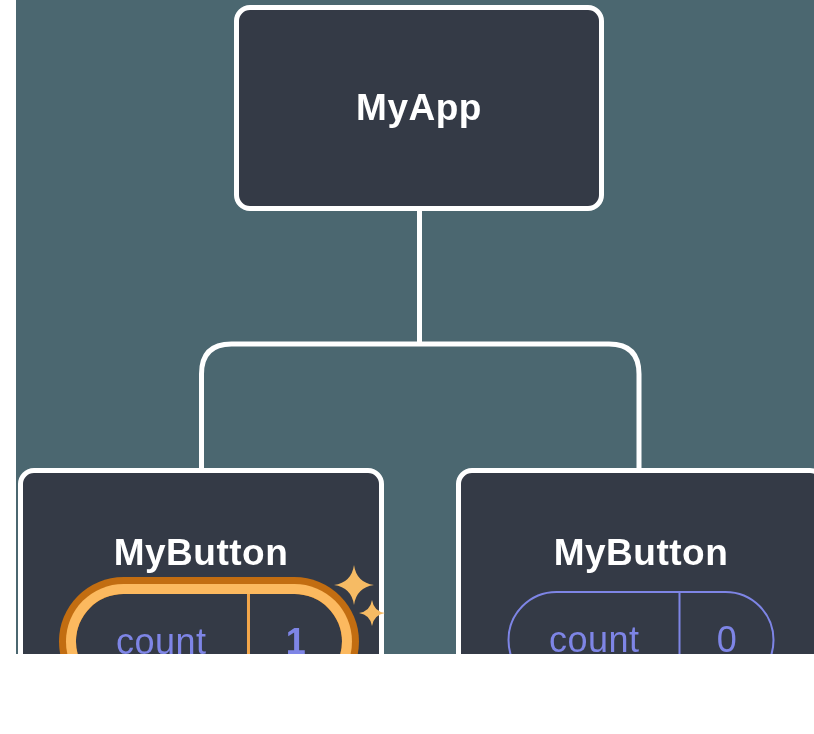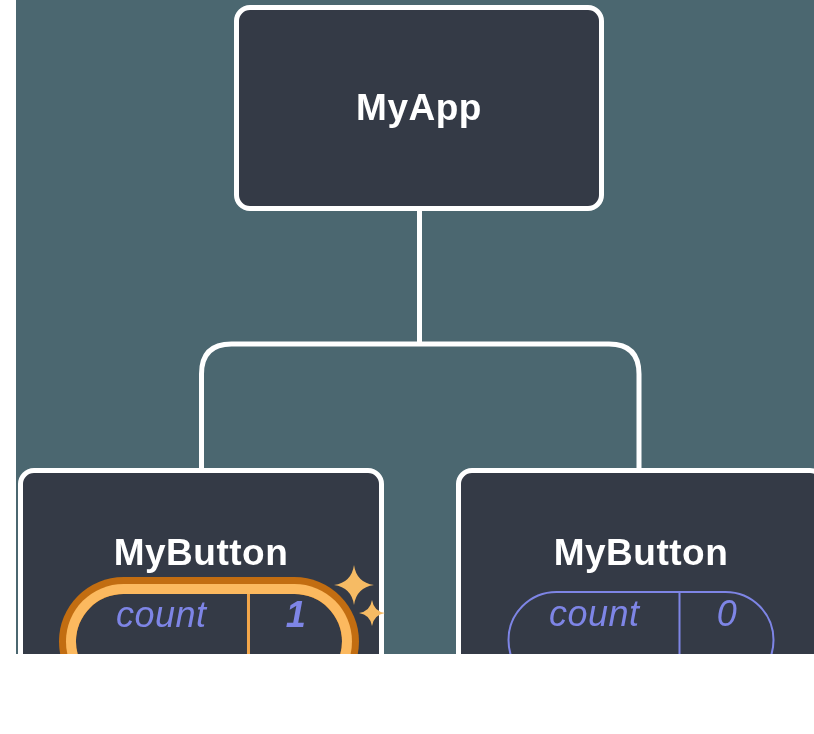--- a/index.html
+++ b/index.html
@@ -71,21 +71,21 @@
     border: 2.5px solid var(--pill-border);
   }
   .pill-highlighted {
     transform: translateX(-47%);
     top: 121px;
     width: 266px; height: 95px;
     box-shadow: 0 0 0 10px var(--highlight-ring-inner),
                 0 0 0 17px var(--highlight-ring-outer);
   }
   .pill-seg {
-    display: flex; align-items: flex-start; justify-content: center; font-style: italic;
+    display: flex; align-items: center; justify-content: center;
   }
   .pill-seg-key { flex: 1.85; }
   .pill-seg-val { flex: 1; }
   .pill-plain .pill-seg-key { border-right: 2.5px solid var(--pill-border); }
   .pill-highlighted .pill-seg-key { border-right: 3px solid var(--highlight-divider); }
   .state-key {
     color: var(--state-text);
     font-size: 36px;
     font-weight: 400;
     letter-spacing: 0.5px;

